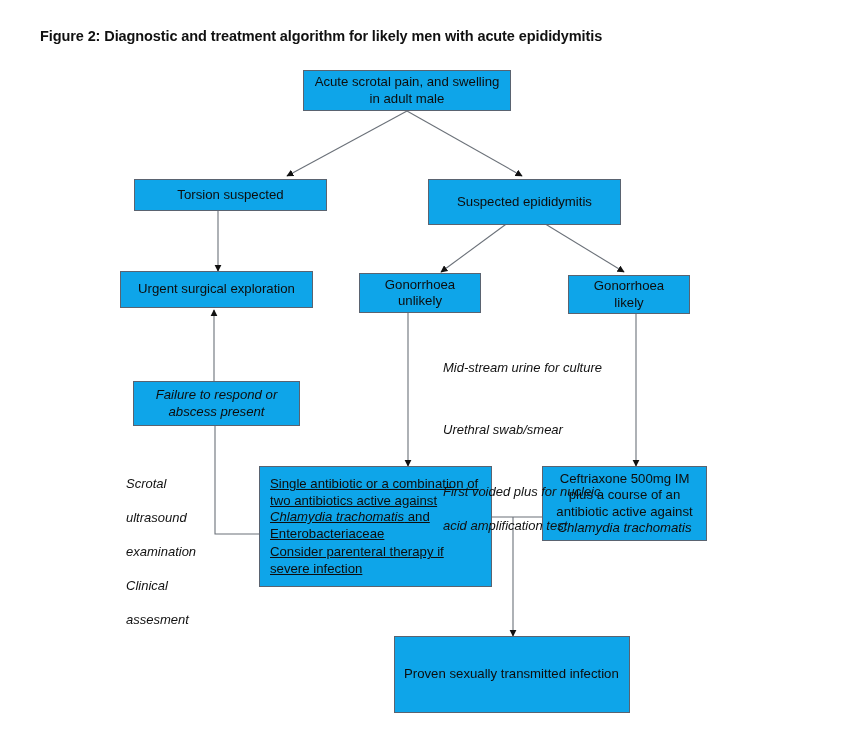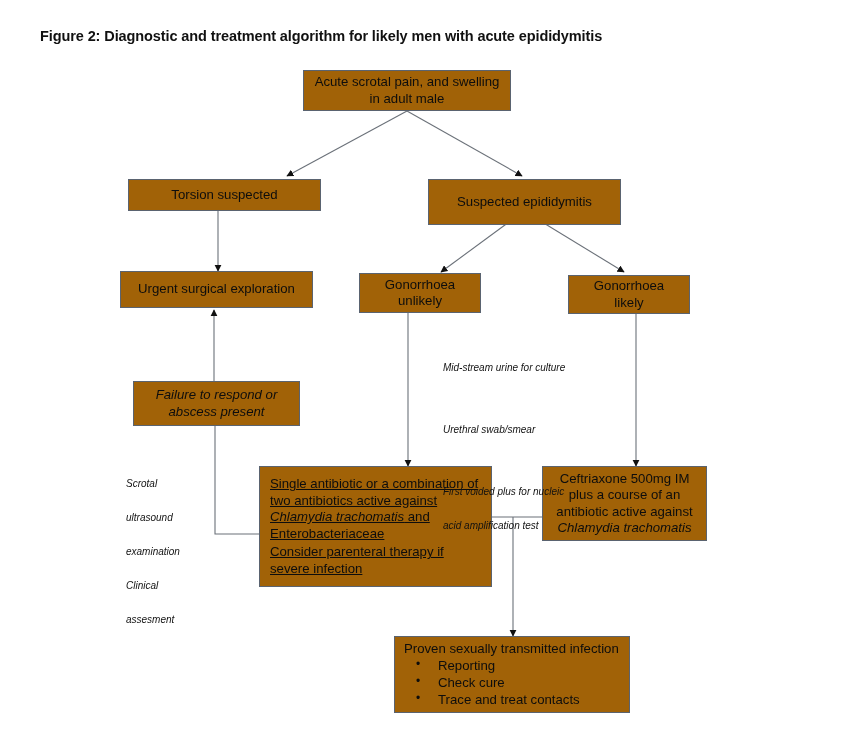--- a/index.html
+++ b/index.html
@@ -34,36 +34,36 @@
   #edge-layer {
     position: absolute;
     left: 0; top: 0;
     width: 854px;
     height: 732px;
     pointer-events: none;
   }
   .node {
     position: absolute;
     box-sizing: border-box;
-    background: #a16207;
+    background: #0ea5e9;
     border: 1.3px solid #5a6370;
     font-size: 13.2px;
     line-height: 16.5px;
     color: #0d0d0d;
     display: flex;
     flex-direction: column;
     justify-content: center;
     padding: 4px 8px;
   }
   .node.center { text-align: center; align-items: center; }
   .node.left   { text-align: left;  align-items: flex-start; }
   .note {
     position: absolute;
     font-style: italic;
-    font-size: 10px;
+    font-size: 13px;
     line-height: 17px;
     color: #111;
     white-space: pre-line;
   }
   .ital { font-style: italic; }
   .para { margin: 0; }
   .gap  { height: 15px; }
   .bullets {
     margin: 0;
     padding: 0;
@@ -116,21 +116,21 @@
 
     <path d="M 492 517 L 542 517" fill="none" stroke="#6b7179" stroke-width="1.1"></path>
     <line x1="513" y1="517" x2="513" y2="636" stroke="#6b7179" stroke-width="1.1" marker-end="url(#arrow)"></line>
   </svg>
 
   <div class="node center" style="left:303px; top:70px; width:208px; height:41px;">
     <div class="para">Acute scrotal pain, and swelling</div>
     <div class="para">in adult male</div>
   </div>
 
-  <div class="node center" style="left:128px; top:179px; width:193px; height:32px;">
+  <div class="node center" style="left:134px; top:179px; width:193px; height:32px;">
     <div class="para">Torsion suspected</div>
   </div>
 
   <div class="node center" style="left:428px; top:179px; width:193px; height:46px;">
     <div class="para">Suspected epididymitis</div>
   </div>
 
   <div class="node center" style="left:120px; top:271px; width:193px; height:37px;">
     <div class="para">Urgent surgical exploration</div>
   </div>
@@ -160,25 +160,20 @@
 
   <div class="node center" style="left:542px; top:466px; width:165px; height:75px; padding:5px 0;">
     <div class="para">Ceftriaxone 500mg IM</div>
     <div class="para">plus a course of an</div>
     <div class="para">antibiotic active against</div>
     <div class="para ital">Chlamydia trachomatis</div>
   </div>
 
   <div class="node left" style="left:394px; top:636px; width:236px; height:77px; padding:7px 9px;">
     <div class="para">Proven sexually transmitted infection</div>
-    <ul class="bullets">
-      <li>Reporting</li>
-      <li>Check cure</li>
-      <li>Trace and treat contacts</li>
-    </ul>
   </div>
 
   <div class="note" style="left:443px; top:342px; width:200px;">
     <div class="para">Mid-stream urine for culture</div>
     <div style="height:11px"></div>
     <div class="para">Urethral swab/smear</div>
     <div style="height:11px"></div>
     <div class="para">First voided plus for nucleic</div>
     <div class="para">acid amplification test</div>
   </div>

